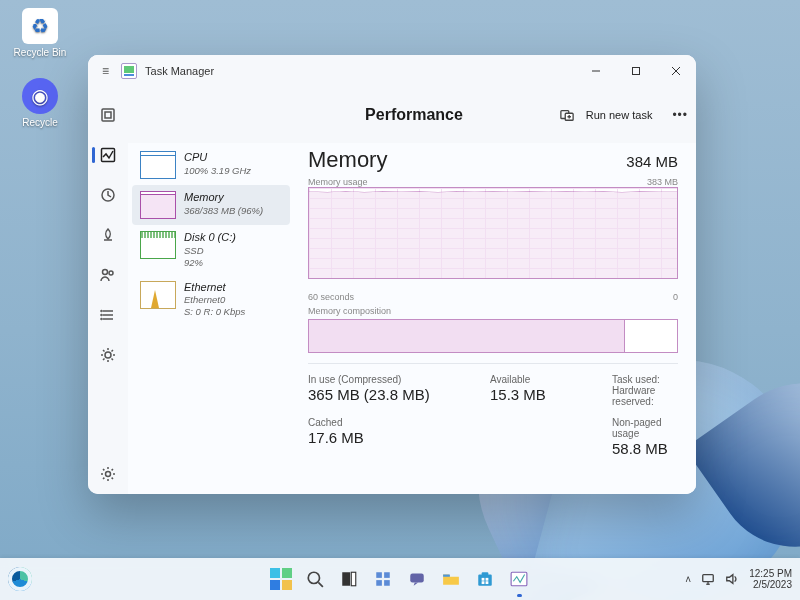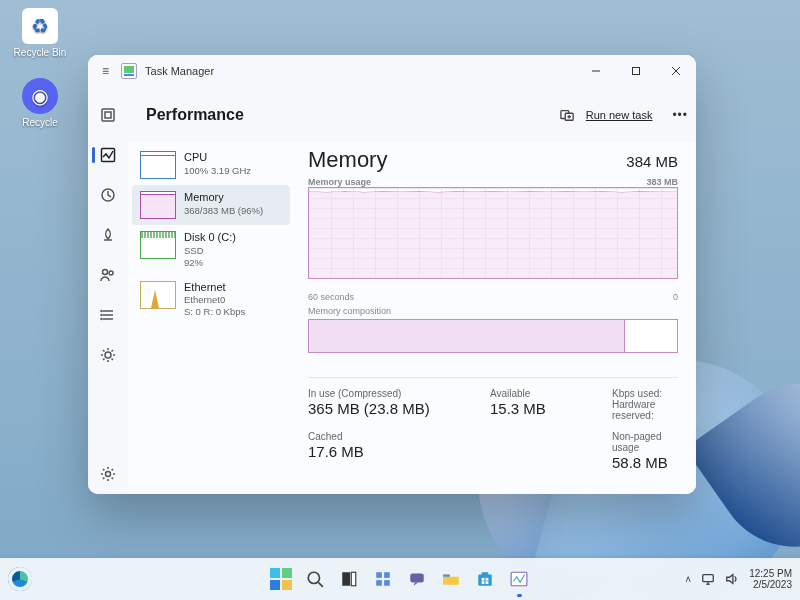--- a/index.html
+++ b/index.html
@@ -37,58 +37,58 @@
   .rail { width:40px; height:100%; background:#f6f8fb; padding-top:40px; display:flex; flex-direction:column; align-items:center; gap:0; border-right:none; }
   .rail-item { width:40px; height:40px; display:flex; align-items:center; justify-content:center; color:#555; position:relative; }
   .rail-item.active { color:#111; }
   .rail-item.active::before { content:""; position:absolute; left:4px; width:3px; height:16px; background:#3067d3; border-radius:2px; }
   .rail svg { width:16px; height:16px; stroke:#555; fill:none; stroke-width:1.5; }
   .rail-item.active svg { stroke:#222; }
   .rail-spacer { flex:1; }
 
   
   .content { flex:1; display:flex; flex-direction:column; background:#f6f8fb; }
-  .toolbar { height:56px; margin-top:32px; padding:0 14px 0 18px; display:flex; align-items:center; justify-content:flex-start; }
+  .toolbar { height:56px; margin-top:32px; padding:0 14px 0 18px; display:flex; align-items:center; justify-content:center; }
   .pg-title { font-size:16px; font-weight:600; color:#1a1a1a; }
   .tb-right { display:flex; align-items:center; gap:14px; }
-  .run-task-btn { font-size:11px; color:#222; display:flex; align-items:center; gap:12px; padding:5px 10px; border-radius:4px;text-decoration:underline; }
+  .run-task-btn { font-size:11px; color:#222; display:flex; align-items:center; gap:12px; padding:5px 10px; border-radius:4px; }
   .more-btn { font-size:12px; letter-spacing:1px; }
 
   .split { flex:1; display:flex; background:#fafcff; }
 
   .perf-list { width:166px; padding-top:2px; background:#fafcff; }
-  .perf-item { display:flex; align-items:flex-start; gap:8px; padding:6px 10px 6px 8px; margin:0 4px; border-radius:4px; cursor:default; }
+  .perf-item { display:flex; align-items:flex-start; gap:8px; padding:6px 10px 6px 8px; margin:0 4px; border-radius:4px; cursor:default;font-style:italic; }
   .perf-item.selected { background:#e7ecf2; }
   .perf-thumb { width:36px; height:28px; border:1px solid; background:#fff; flex-shrink:0; position:relative; overflow:hidden; }
   .th-cpu { border-color:#3b82c4; }
   .th-cpu::after { content:""; position:absolute; left:0; right:0; top:3px; height:1px; background:#3b82c4; }
   .th-mem { border-color:#a94fa9; background:linear-gradient(180deg,#fff 0%,#fff 8%,#f5e4f5 8%,#f5e4f5 100%); }
   .th-mem::after { content:""; position:absolute; left:0; right:0; top:2px; height:1px; background:#a94fa9; }
   .th-disk { border-color:#4aa64a; }
   .th-disk::after { content:""; position:absolute; left:0; right:0; top:0; height:6px; background:repeating-linear-gradient(90deg,#4aa64a 0 2px,#fff 2px 3px); opacity:.7; }
   .th-eth { border-color:#c8a85a; }
   .th-eth::after { content:""; position:absolute; left:10px; bottom:0; width:0; height:0; border-left:4px solid transparent; border-right:4px solid transparent; border-bottom:18px solid #e0a830; }
   .perf-label { font-size:11px; color:#222; line-height:1.25; }
   .perf-sub { font-size:9.5px; color:#666; }
 
   .detail { flex:1; padding:4px 18px 10px 14px; }
   .d-head { display:flex; justify-content:space-between; align-items:baseline; }
   .d-title { font-size:22px; font-weight:400; color:#222; }
   .d-total { font-size:15px; color:#222; }
-  .graph-cap { display:flex; justify-content:space-between; font-size:9px; color:#888; margin-top:4px;font-weight:bold; }
+  .graph-cap { display:flex; justify-content:space-between; font-size:9px; color:#888; margin-top:4px; }
   .graph { height:92px; border:1px solid #c38cc3; background:#fff; position:relative; overflow:hidden; }
   .graph .grid { position:absolute; inset:0; background-image:linear-gradient(#f2dff2 1px,transparent 1px),linear-gradient(90deg,#f2dff2 1px,transparent 1px); background-size:22px 10px; }
   .graph .fill { position:absolute; left:0; right:0; top:4px; bottom:0; background:#f7ecf7; }
   .graph .line { position:absolute; left:0; right:0; top:3px; height:2px; }
   .graph-bot { display:flex; justify-content:space-between; font-size:9px; color:#888; margin-top:13px; }
   .comp-cap { font-size:9px; color:#888; margin-top:4px; }
   .comp { height:34px; border:1px solid #c38cc3; margin-top:3px; background:#fff; display:flex; }
   .comp-used { background:#f2def2; border-right:1px solid #c38cc3; height:100%; width:86%; }
 
-  .stats { margin-top:24px; display:grid; grid-template-columns:170px 110px auto; row-gap:10px; column-gap:12px; font-size:10px; color:#666; }
+  .stats { margin-top:10px; display:grid; grid-template-columns:170px 110px auto; row-gap:10px; column-gap:12px; font-size:10px; color:#666; }
   .stats .big { font-size:15px; color:#222; margin-top:1px; }
   .stats .block { display:flex; flex-direction:column; }
   .line1 { border-top:1px solid #e3e7ed; padding-top:10px; }
 
   
   .taskbar { position:absolute; left:0; right:0; bottom:0; height:42px; background:rgba(244,248,252,.92); backdrop-filter:blur(8px); display:flex; align-items:center; justify-content:center; box-shadow:0 -1px 4px rgba(0,0,0,.08); }
   .tb-center { display:flex; gap:6px; align-items:center; }
   .tb-icon { width:28px; height:28px; display:flex; align-items:center; justify-content:center; border-radius:4px; position:relative; }
   .tb-icon.active::after { content:""; position:absolute; bottom:-4px; width:5px; height:3px; background:#3067d3; border-radius:2px; }
   .tb-right { position:absolute; right:8px; display:flex; align-items:center; gap:10px; font-size:10px; color:#333; }
@@ -279,21 +279,21 @@
         <div class="stats line1">
           <div class="block">
             <span>In use (Compressed)</span>
             <span class="big">365 MB (23.8 MB)</span>
           </div>
           <div class="block">
             <span>Available</span>
             <span class="big">15.3 MB</span>
           </div>
           <div class="block">
-            <span>Kbps used:</span>
+            <span>Task used:</span>
             <span>Hardware reserved:</span>
           </div>
           <div class="block">
             <span>Cached</span>
             <span class="big">17.6 MB</span>
           </div>
           <div></div>
           <div class="block">
             <span>Non-paged usage</span>
             <span class="big">58.8 MB</span>

